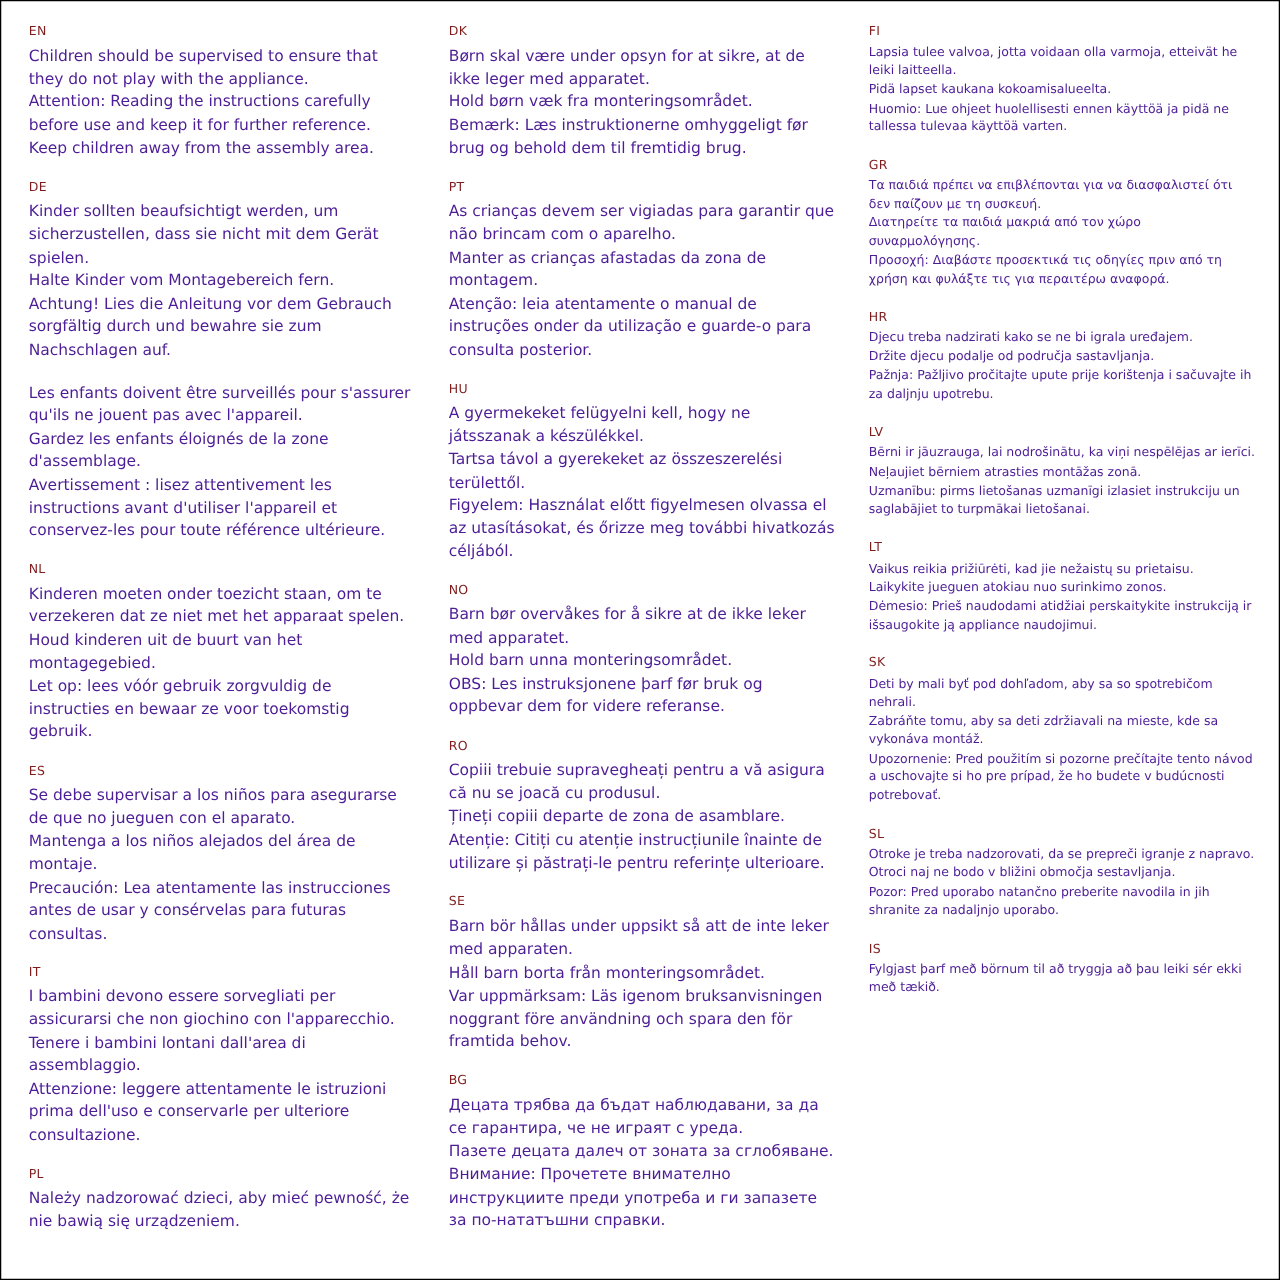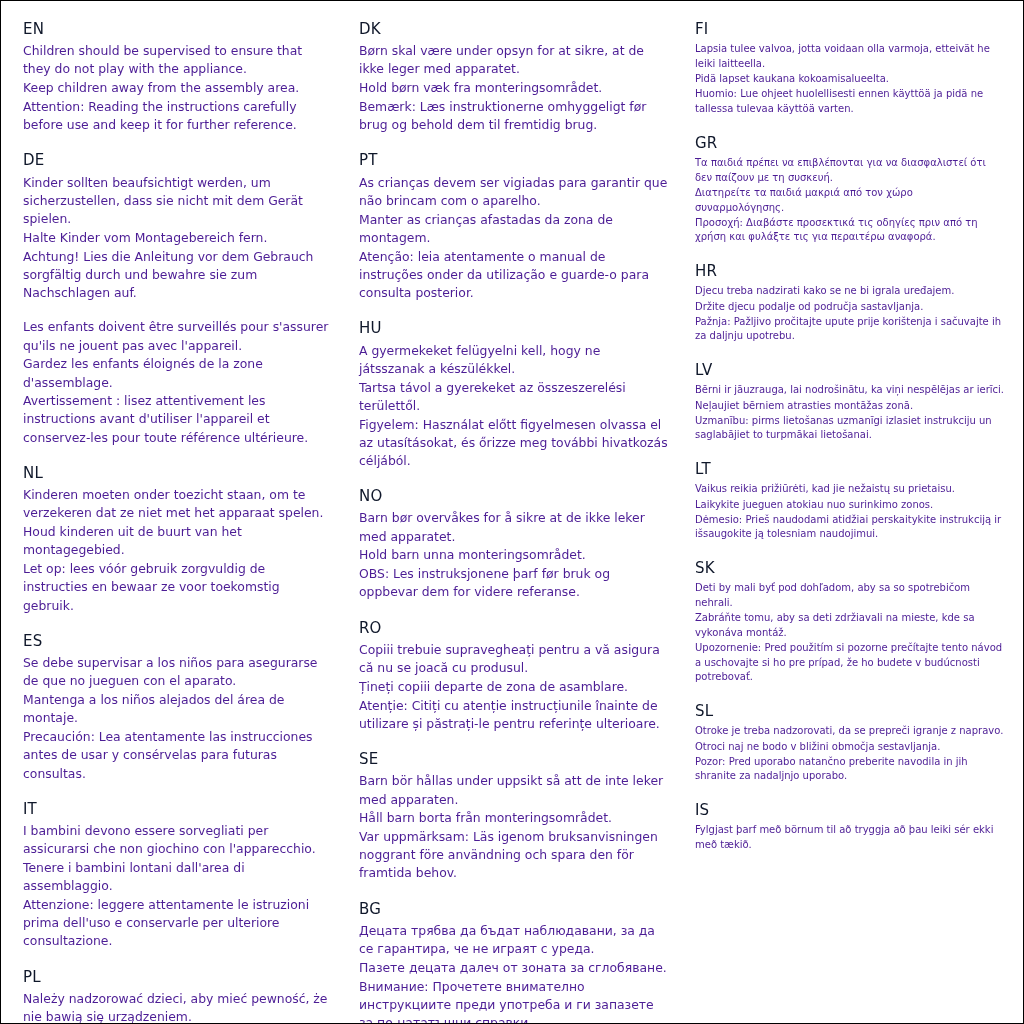--- a/index.html
+++ b/index.html
@@ -30,25 +30,25 @@
     height: 100%;
   }
   .col {
     width: 310px;
     flex: 0 0 310px;
   }
   .block {
     margin-bottom: 16px;
   }
   .lang-code {
-    font-size: 15px;
+    font-size: 10px;
     line-height: 1.35;
     letter-spacing: 0.2px;
     margin-bottom: 3px;
-    color: #0f172a;
+    color: #7f1d1d;
   }
   .lines {
     font-size: 12.4px;
     line-height: 1.47;
     color: #4c1d95;
   }
   .lines p {
     margin: 0 0 0.5px 0;
   }
   .col.greek .lines {
@@ -59,22 +59,22 @@
 <body>
 
 <div class="page">
   <div class="columns">
 
     <div class="col">
       <div class="block">
         <div class="lang-code">EN</div>
         <div class="lines">
           <p>Children should be supervised to ensure that they do not play with the appliance.</p>
+          <p>Attention: Reading the instructions carefully before use and keep it for further reference.</p>
           <p>Keep children away from the assembly area.</p>
-          <p>Attention: Reading the instructions carefully before use and keep it for further reference.</p>
         </div>
       </div>
       <div class="block">
         <div class="lang-code">DE</div>
         <div class="lines">
           <p>Kinder sollten beaufsichtigt werden, um sicherzustellen, dass sie nicht mit dem Gerät spielen.</p>
           <p>Halte Kinder vom Montagebereich fern.</p>
           <p>Achtung! Lies die Anleitung vor dem Gebrauch sorgfältig durch und bewahre sie zum Nachschlagen auf.</p>
         </div>
       </div>
@@ -210,21 +210,21 @@
           <p>Bērni ir jāuzrauga, lai nodrošinātu, ka viņi nespēlējas ar ierīci.</p>
           <p>Neļaujiet bērniem atrasties montāžas zonā.</p>
           <p>Uzmanību: pirms lietošanas uzmanīgi izlasiet instrukciju un saglabājiet to turpmākai lietošanai.</p>
         </div>
       </div>
       <div class="block">
         <div class="lang-code">LT</div>
         <div class="lines">
           <p>Vaikus reikia prižiūrėti, kad jie nežaistų su prietaisu.</p>
           <p>Laikykite jueguen atokiau nuo surinkimo zonos.</p>
-          <p>Dėmesio: Prieš naudodami atidžiai perskaitykite instrukciją ir išsaugokite ją tolesniam naudojimui.</p>
+          <p>Dėmesio: Prieš naudodami atidžiai perskaitykite instrukciją ir išsaugokite ją appliance naudojimui.</p>
         </div>
       </div>
       <div class="block">
         <div class="lang-code">SK</div>
         <div class="lines">
           <p>Deti by mali byť pod dohľadom, aby sa so spotrebičom nehrali.</p>
           <p>Zabráňte tomu, aby sa deti zdržiavali na mieste, kde sa vykonáva montáž.</p>
           <p>Upozornenie: Pred použitím si pozorne prečítajte tento návod a uschovajte si ho pre prípad, že ho budete v budúcnosti potrebovať.</p>
         </div>
       </div>

